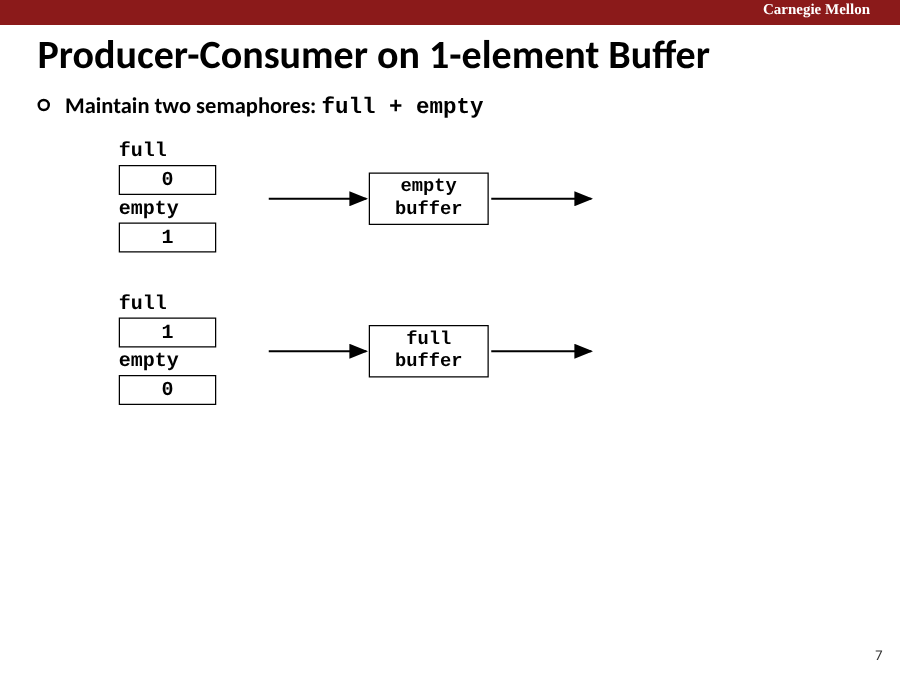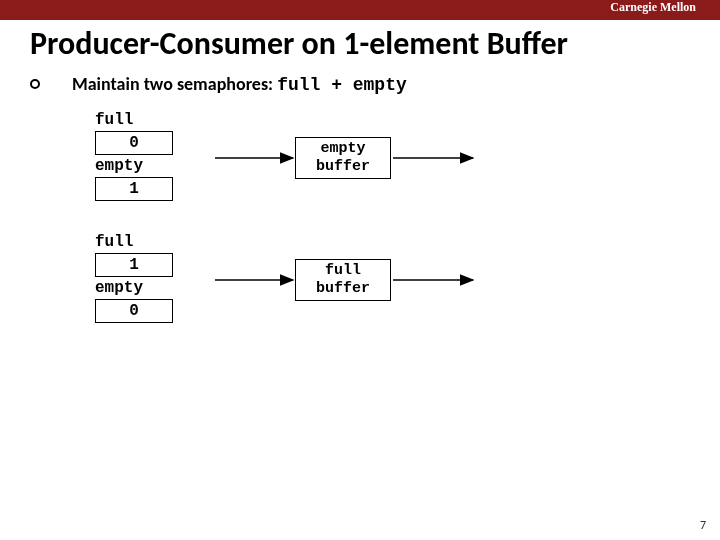--- a/index.html
+++ b/index.html
@@ -42,21 +42,20 @@
   .bullet-marker {
     width: 10px;
     height: 10px;
     border: 2px solid #000;
     border-radius: 50%;
     margin-right: 12px;
     flex: 0 0 auto;
   }
   .bullet-text {
     font-weight: bold;
-    margin-left: 20px;
   }
   .mono {
     font-family: 'Courier New', Courier, monospace;
     font-weight: bold;
   }
   .diagram {
     position: relative;
     margin-left: 95px;
     margin-top: 6px;
   }

